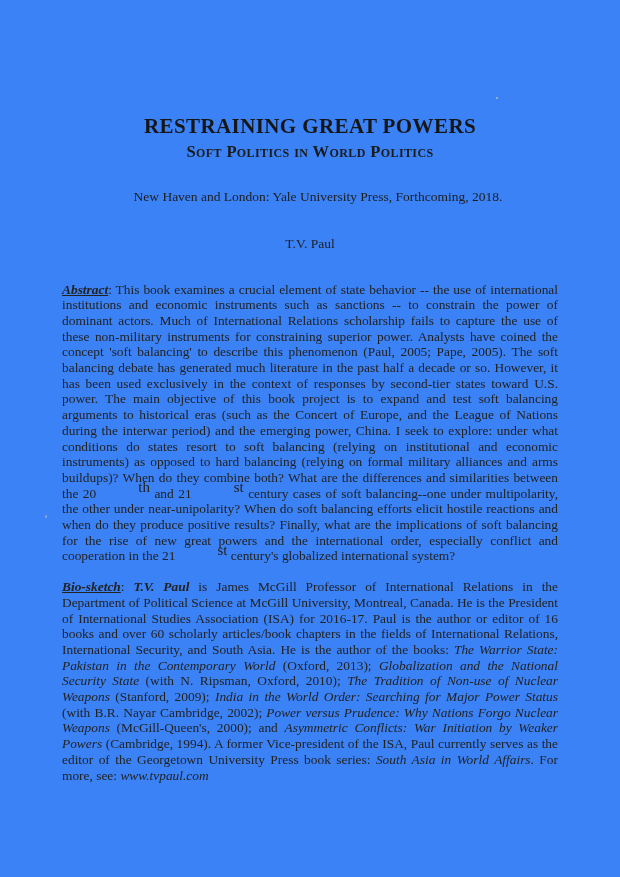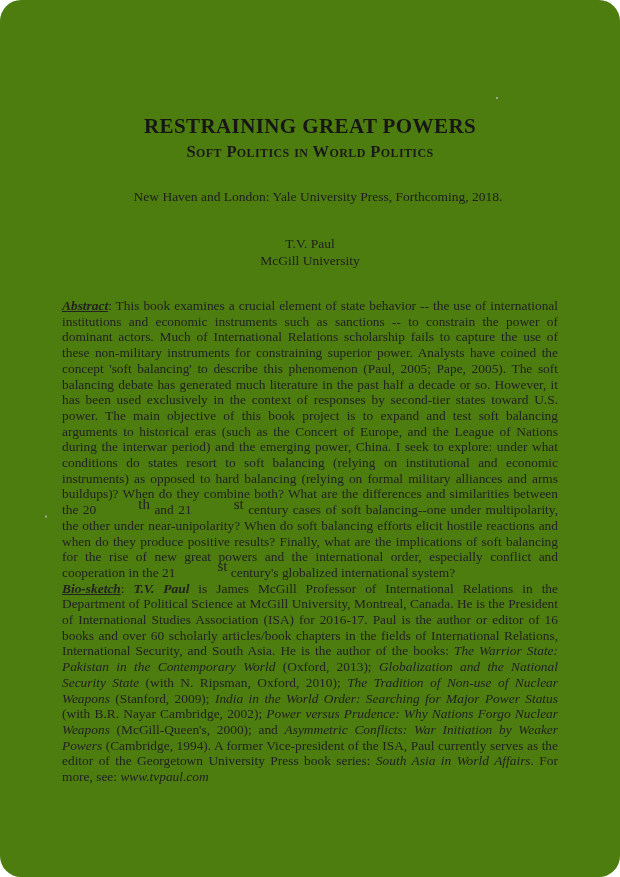--- a/index.html
+++ b/index.html
@@ -4,24 +4,23 @@
 <style>
   html, body { margin: 0; padding: 0; }
   body {
     width: 620px; height: 877px;
     background: #ffffff;
     font-family: "Liberation Serif", serif;
   }
   .page {
     position: relative;
     width: 620px; height: 877px;
-    background: #4d7c0f;
+    background: #3b82f6;
     color: #1e1e1e;
     overflow: hidden;
-    border-radius: 21px;
   }
   .header { text-align: center; padding-top: 114px; }
   .title {
     font-size: 21px;
     font-weight: bold;
     letter-spacing: 0.4px;
     color: #161616;
   }
   .subtitle {
     font-size: 16.5px;
@@ -43,21 +42,21 @@
   }
   .body-text {
     width: 496px;
     margin: 29px auto 0 auto;
     text-align: justify;
     font-size: 13.4px;
     line-height: 15.7px;
     color: #222222;
   }
   .para { margin: 0; }
-  .para + .para { }
+  .para + .para { margin-top: 15px; }
   .seg-b { font-weight: bold; font-style: italic; }
   .seg-i { font-style: italic; }
   .seg-u { text-decoration: underline; }
   sup { font-size: 15px; line-height: 0; vertical-align: super; margin-left: 42px; }
   .speck {
     position: absolute;
     background: #b9b9b9;
     border-radius: 50%;
   }
   .speck-1 { left: 496px; top: 97px;  width: 2px; height: 2px; }
@@ -70,21 +69,20 @@
 
   <div class="speck speck-1"></div>
   <div class="speck speck-2"></div>
 
   <div class="header">
     <div class="title">RESTRAINING GREAT POWERS</div>
     <div class="subtitle">Soft Politics in World Politics</div>
     <div class="imprint">New Haven and London: Yale University Press, Forthcoming, 2018.</div>
     <div class="author-block">
       <div>T.V. Paul</div>
-      <div>McGill University</div>
     </div>
   </div>
 
   <div class="body-text">
     <p class="para"><span class="seg-b seg-u">Abstract</span><span>: This book examines a crucial element of state behavior -- the use of international institutions and economic instruments such as sanctions -- to constrain the power of dominant actors. Much of International Relations scholarship fails to capture the use of these non-military instruments for constraining superior power. Analysts have coined the concept 'soft balancing' to describe this phenomenon (Paul, 2005; Pape, 2005). The soft balancing debate has generated much literature in the past half a decade or so. However, it has been used exclusively in the context of responses by second-tier states toward U.S. power. The main objective of this book project is to expand and test soft balancing arguments to historical eras (such as the Concert of Europe, and the League of Nations during the interwar period) and the emerging power, China. I seek to explore: under what conditions do states resort to soft balancing (relying on institutional and economic instruments) as opposed to hard balancing (relying on formal military alliances and arms buildups)? When do they combine both? What are the differences and similarities between the 20</span><sup>th</sup><span> and 21</span><sup>st</sup><span> century cases of soft balancing--one under multipolarity, the other under near-unipolarity? When do soft balancing efforts elicit hostile reactions and when do they produce positive results? Finally, what are the implications of soft balancing for the rise of new great powers and the international order, especially conflict and cooperation in the 21</span><sup>st</sup><span> century's globalized international system?</span></p>
     <p class="para"><span class="seg-b seg-u">Bio-sketch</span><span>: </span><span class="seg-b seg-i">T.V. Paul</span><span> is James McGill Professor of International Relations in the Department of Political Science at McGill University, Montreal, Canada. He is the President of International Studies Association (ISA) for 2016-17. Paul is the author or editor of 16 books and over 60 scholarly articles/book chapters in the fields of International Relations, International Security, and South Asia. He is the author of the books: </span><span class="seg-i">The Warrior State: Pakistan in the Contemporary World</span><span> (Oxford, 2013); </span><span class="seg-i">Globalization and the National Security State</span><span> (with N. Ripsman, Oxford, 2010); </span><span class="seg-i">The Tradition of Non-use of Nuclear Weapons</span><span> (Stanford, 2009); </span><span class="seg-i">India in the World Order: Searching for Major Power Status</span><span> (with B.R. Nayar Cambridge, 2002); </span><span class="seg-i">Power versus Prudence: Why Nations Forgo Nuclear Weapons</span><span> (McGill-Queen's, 2000); and </span><span class="seg-i">Asymmetric Conflicts: War Initiation by Weaker Powers</span><span> (Cambridge, 1994). A former Vice-president of the ISA, Paul currently serves as the editor of the Georgetown University Press book series: </span><span class="seg-i">South Asia in World Affairs</span><span>. For more, see: </span><span class="seg-i">www.tvpaul.com</span></p>
   </div>
 
 </div>
 

